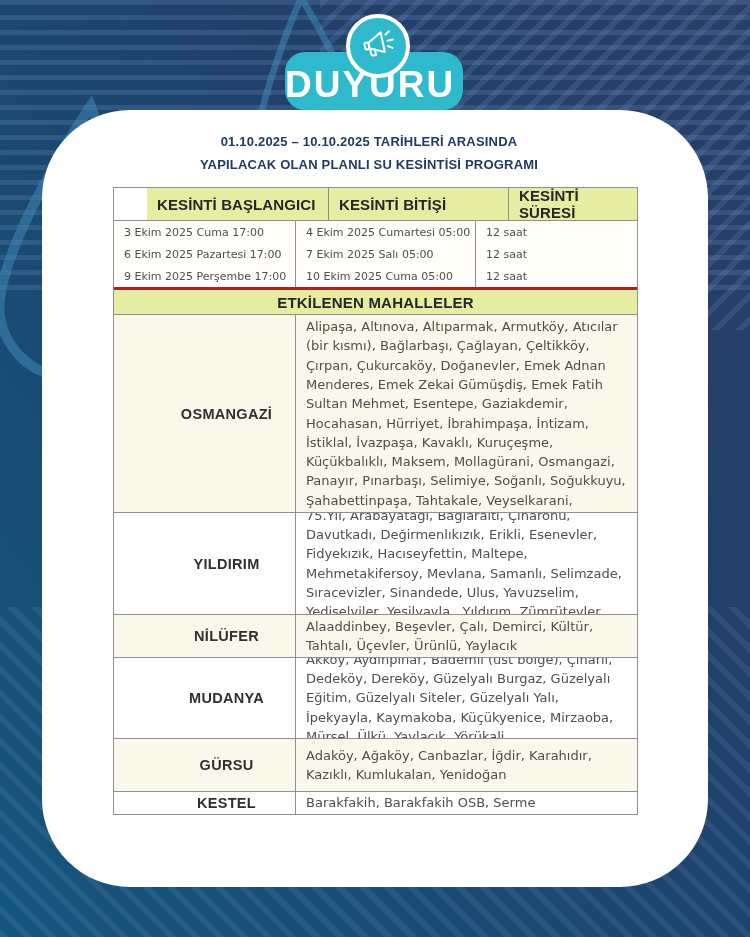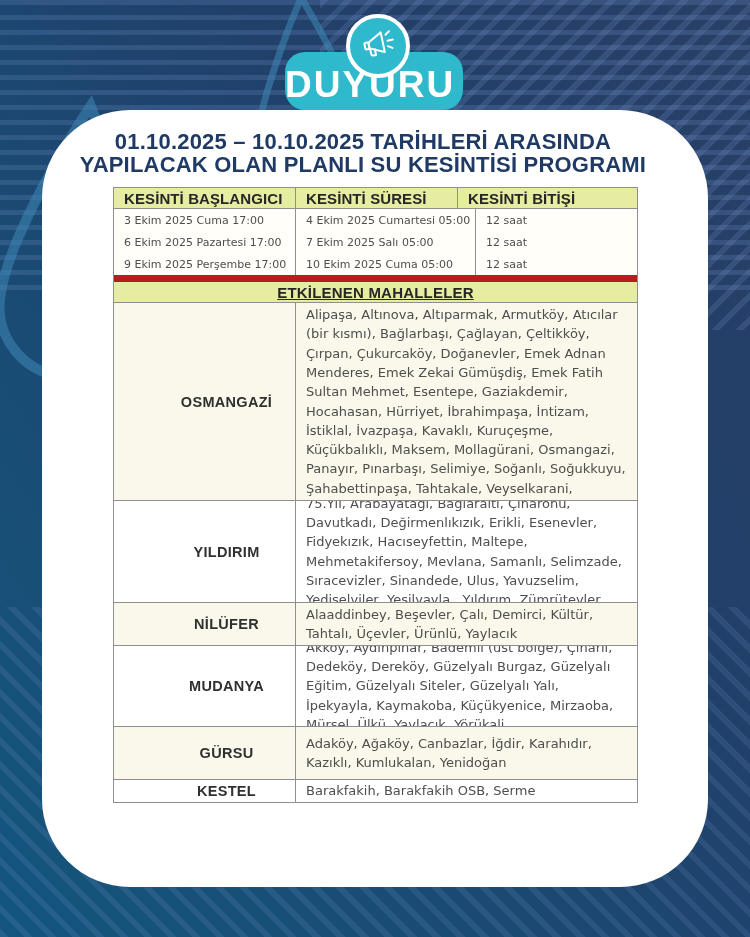--- a/index.html
+++ b/index.html
@@ -40,47 +40,47 @@
     color:#ffffff;font-weight:bold;font-size:37px;letter-spacing:2px;
     line-height:1;padding-bottom:7px;
   }
   .badge-circle{
     position:absolute;left:346px;top:14px;width:64px;height:64px;border-radius:50%;
     background:#2fb9cd;border:4px solid #ffffff;box-sizing:border-box;z-index:5;
     display:flex;align-items:center;justify-content:center;
   }
   
   .title{
-    position:absolute;left:48px;top:130px;width:630px;z-index:3;
-    text-align:center;color:#1f3a64;font-weight:bold;font-size:22px;line-height:23px;
+    position:absolute;left:54px;top:130px;width:630px;z-index:3;
+    text-align:center;color:#1f3a64;font-weight:bold;font-size:13px;line-height:23px;
     letter-spacing:0.2px;
   }
   
   .table{
     position:absolute;left:113px;top:187px;width:525px;z-index:3;
     box-sizing:border-box;border:1px solid #8f8f8f;background:#ffffff;
     color:#4e4e4e;
   }
   .trow{display:flex;box-sizing:border-box;border-top:1px solid #8f8f8f;}
   .trow:first-child{border-top:none;}
   .tcell{box-sizing:border-box;border-left:1px solid #8f8f8f;overflow:hidden;}
   .tcell:first-child{border-left:none;}
   .c1{width:181px;} .c2{width:180px;} .c3{flex:1;}
-  .hdr{background:#e7eca3;height:20px;}
+  .hdr{background:#e7eca3;height:32px;margin-left:33px;}
   .hdr .tcell{
     display:flex;align-items:center;padding:0 0 0 10px;
     font-weight:bold;color:#262626;font-size:15px;letter-spacing:0.1px;
   }
   .dates{height:67px;background:#fffef8;}
   .dates .tcell{padding:1px 0 0 10px;font-size:11px;font-family:"DejaVu Sans",sans-serif;}
   .dates .line{line-height:22px;white-space:nowrap;}
   .band{
     height:27px;background:#e7eca3;display:flex;align-items:center;justify-content:center;
     font-weight:bold;color:#262626;font-size:15px;letter-spacing:0.2px;
-    box-sizing:border-box;border-top:7px solid #b91c1c;text-decoration:underline;
+    box-sizing:border-box;border-top:3px solid #b91c1c;
   }
   .district .tcell.name{
     display:flex;align-items:center;justify-content:center;
     font-weight:bold;color:#303030;font-size:14.5px;letter-spacing:0.3px;
     font-family:"Liberation Sans",sans-serif;
     padding-left:44px;
   }
   .district .tcell.list{
     display:flex;align-items:center;padding:2px 8px 2px 10px;
     font-size:13px;line-height:19.3px;font-family:"DejaVu Sans",sans-serif;color:#4e4e4e;
@@ -130,22 +130,22 @@
 
 <div class="title">
   <div>01.10.2025 – 10.10.2025 TARİHLERİ ARASINDA</div>
   <div>YAPILACAK OLAN PLANLI SU KESİNTİSİ PROGRAMI</div>
 </div>
 
 <div class="table">
 
   <div class="trow hdr">
     <div class="tcell c1">KESİNTİ BAŞLANGICI</div>
+    <div class="tcell c2">KESİNTİ BİTİŞİ</div>
     <div class="tcell c3">KESİNTİ SÜRESİ</div>
-    <div class="tcell c2">KESİNTİ BİTİŞİ</div>
   </div>
 
   <div class="trow dates">
     <div class="tcell c1">
       <div class="line">3 Ekim 2025 Cuma 17:00</div>
       <div class="line">6 Ekim 2025 Pazartesi 17:00</div>
       <div class="line">9 Ekim 2025 Perşembe 17:00</div>
     </div>
     <div class="tcell c2">
       <div class="line">4 Ekim 2025 Cumartesi 05:00</div>

